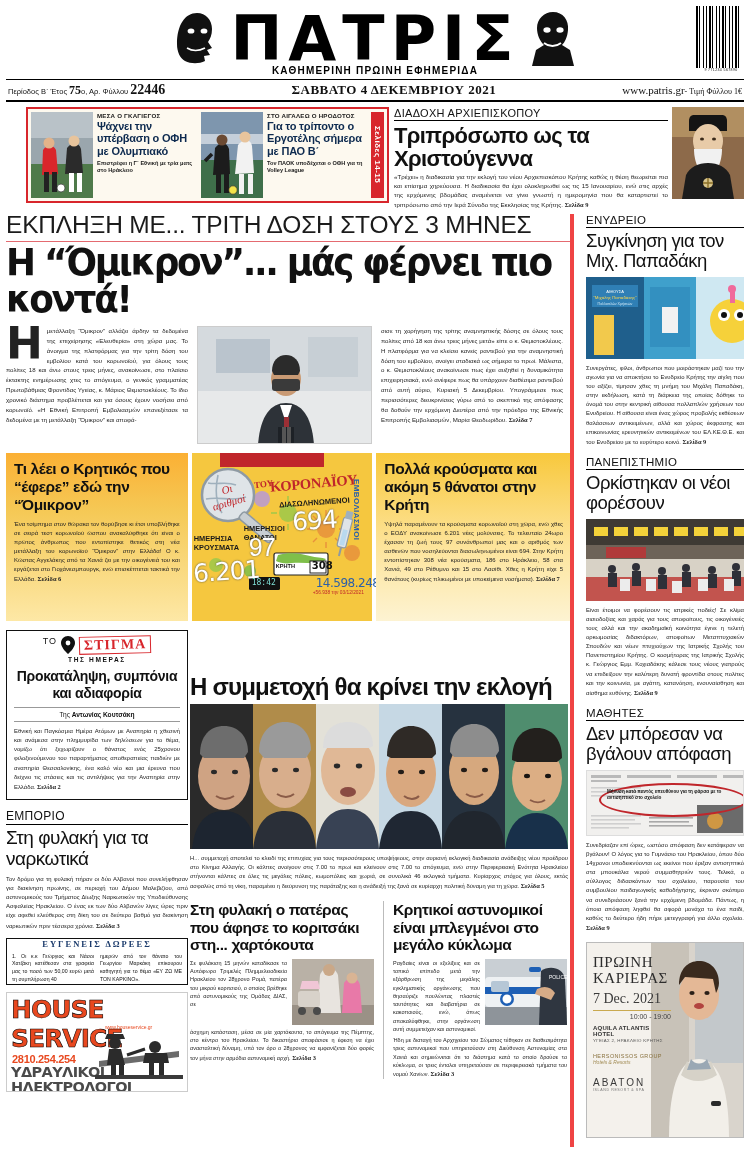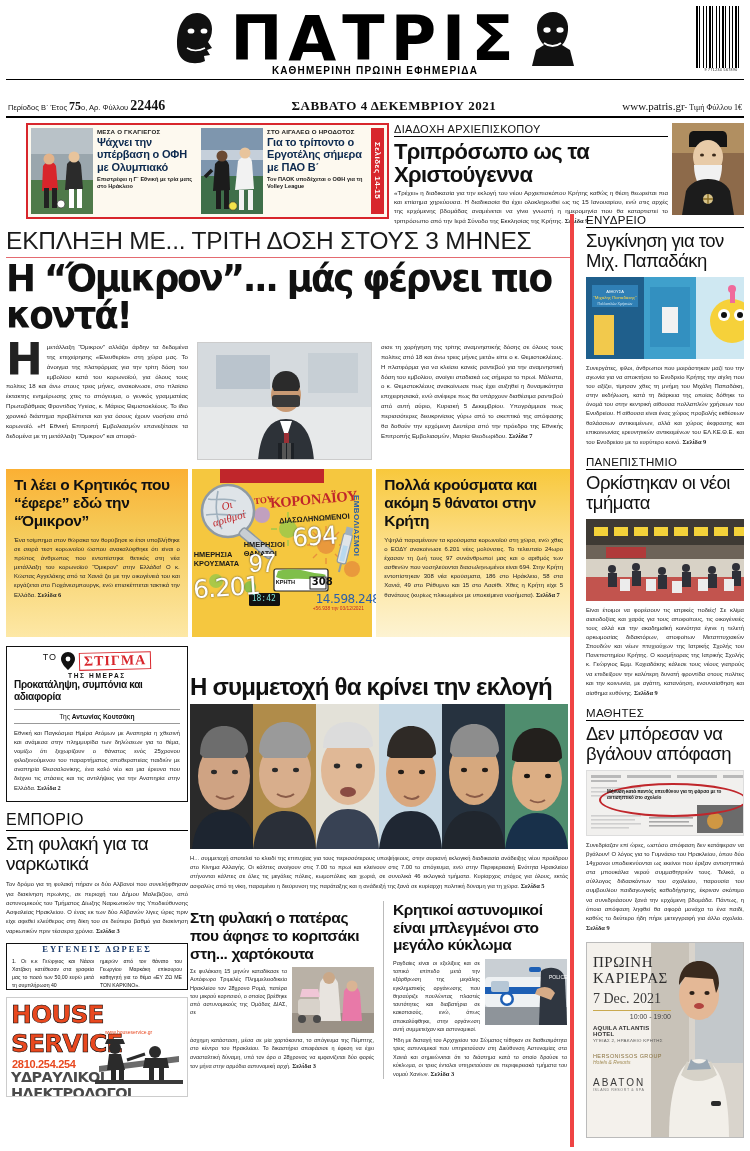--- a/index.html
+++ b/index.html
@@ -21,21 +21,21 @@
   .mast-face.right { right: 168px; }
   .barcode { position: absolute; right: 2px; top: 6px; width: 46px; height: 62px;
     background: repeating-linear-gradient(90deg, #000 0 1.5px, #fff 1.5px 3px, #000 3px 4px, #fff 4px 6.5px); }
   .barcode-txt { position: absolute; right: 0; top: 68px; font-size: 3.5px; width: 46px; text-align: center; letter-spacing: .4px; }
 
   .mast-rule { border-top: 1.5px solid #000; margin: 1px 0 0 0; }
   .mast-info { display: flex; align-items: baseline; justify-content: space-between; padding: 2px 2px 2px 2px; font-size: 8px; }
   .mast-info .issue { font-size: 7.5px; }
   .mast-info .issue b { font-size: 12px; font-family: "Liberation Serif", serif; }
   .mast-info .issue .num { font-size: 14px; font-family: "Liberation Serif", serif; font-weight: bold; }
-  .mast-info .date { font-family: "Liberation Serif", serif; font-weight: bold; font-size: 13px; letter-spacing: .5px; margin-top: 16px; }
+  .mast-info .date { font-family: "Liberation Serif", serif; font-weight: bold; font-size: 13px; letter-spacing: .5px; }
   .mast-info .site { font-family: "Liberation Serif", serif; font-size: 11px; }
   .mast-info .site small { font-size: 8px; }
   .mast-rule2 { border-top: 2.5px solid #000; }
 
   
   .topband { display: flex; gap: 5px; margin-top: 5px; height: 96px; }
   .sports-box { width: 363px; border: 2px solid #d8262c; background: #fdf9ef; display: flex; position: relative; padding: 3px; margin-left: 20px; }
   .sp-item { display: flex; gap: 4px; width: 170px; }
   .sp-photo { width: 62px; height: 86px; border: 0; flex: none; position: relative; overflow: hidden; }
   .sp-txt { flex: 1; overflow: hidden; }
@@ -80,27 +80,27 @@
   .covid .redbar { position: absolute; left: 28px; top: 0; width: 104px; height: 96px; background: #c0262b; }
   .covid .inner { position: absolute; inset: 14px 4px 22px 2px; background: #f5c73f; }
 
   
   .stigma { width: 182px; border: 1px solid #111; margin-top: 9px; padding: 5px 7px 7px; }
   .stigma-top { display: flex; align-items: flex-start; justify-content: center; gap: 4px; }
   .stigma-to { font-size: 9px; letter-spacing: 1px; }
   .stigma-word { border: 1.6px solid #d8262c; color: #d8262c; font-family: "Liberation Serif", serif; font-weight: bold;
                  font-size: 14px; letter-spacing: 1px; padding: 0 4px; transform: rotate(-1.4deg); }
   .stigma-day { text-align: center; font-size: 6.6px; font-weight: bold; letter-spacing: 1.6px; margin-top: 2px; }
-  .stigma-h { font-size: 10px; line-height: 1.18; letter-spacing: -.3px; }
+  .stigma-h { text-align: center; font-size: 14px; line-height: 1.18; margin-top: 5px; letter-spacing: -.3px; }
   .stigma-by { border-top: 1px solid #999; border-bottom: 1px solid #999; margin-top: 6px; padding: 3px 0; font-size: 6.6px; text-align: center; }
   .stigma-by b { font-weight: bold; }
   .stigma-p { font-size: 5.9px; line-height: 1.55; text-align: justify; margin-top: 5px; color: #222; }
 
   
-  .kicker { font-size: 16px; letter-spacing: .3px; border-bottom: 1px solid #000; padding-bottom: 1px; }
+  .kicker { font-size: 12px; letter-spacing: .3px; border-bottom: 1px solid #000; padding-bottom: 1px; }
   .headline { font-size: 19px; line-height: 1.1; margin-top: 3px; letter-spacing: -.5px; font-weight: normal; }
   .bodytxt { font-size: 5.9px; line-height: 1.55; text-align: justify; color: #222; margin-top: 5px; }
 
   
   .leftcol { width: 182px; }
   .donations { border: 1px solid #111; padding: 0 5px; margin-top: 7px; }
   .don-title { text-align: center; font-family: "Liberation Serif", serif; font-weight: bold; font-size: 8.5px; letter-spacing: 2px; color: #1a3a6b; }
   .don-cols { display: flex; gap: 6px; margin-top: 4px; }
   .don-cols div { flex: 1; font-size: 5.2px; line-height: 1.5; text-align: justify; }
 
@@ -111,21 +111,21 @@
   .hs-site { position: absolute; left: 98px; top: 31px; font-size: 5px; color: #e8481f; }
   .hs-list { font-family: "DejaVu Sans", sans-serif; font-weight: bold; font-size: 14.5px; color: #4a4a4a; line-height: 1.06; padding-left: 4px; letter-spacing: -.6px; }
 
   
   .center-wrap { position: absolute; left: 190px; top: 675px; width: 378px; }
   .elect-h { font-size: 24px; letter-spacing: -.8px; line-height: 1; }
   .faces { display: flex; margin-top: 5px; height: 145px; }
   .faces > div { flex: 1; position: relative; overflow: hidden; }
   .elect-p { font-size: 5.8px; line-height: 1.55; text-align: justify; margin-top: 5px; color: #222; }
 
-  .two-cols { display: flex; gap: 9px; margin-top: 10px; align-items: center; }
+  .two-cols { display: flex; gap: 9px; margin-top: 10px; }
   .two-cols > section { width: 184px; }
   .two-cols .sep { border-left: 1px solid #bbb; }
   .sub-h { font-size: 15.5px; line-height: 1.14; letter-spacing: -.4px; }
   .mini { display: flex; gap: 5px; margin-top: 5px; }
   .mini .t { flex: 1; font-size: 5.5px; line-height: 1.5; text-align: justify; color: #222; }
   .mini .p { width: 82px; height: 66px; flex: none; position: relative; overflow: hidden; }
   .after { font-size: 5.5px; line-height: 1.5; text-align: justify; color: #222; margin-top: 3px; }
 
   
   .rail { position: absolute; right: 6px; top: 214px; width: 174px; border-left: 4px solid #ef4444; padding-left: 12px; }
@@ -578,21 +578,21 @@
           <rect x="144" y="14" width="5" height="12" fill="#f06a9b"></rect>
           <circle cx="146" cy="12" r="4" fill="#f06a9b"></circle>
         </svg>
       </div>
       <p class="bodytxt"><span>Συνεργάτες, φίλοι, άνθρωποι που μοιράστηκαν μαζί του την αγωνία για να αποκτήσει το Ενυδρείο Κρήτης την αίγλη που του αξίζει, τίμησαν χθες τη μνήμη του Μιχάλη Παπαδάκη, στην εκδήλωση, κατά τη διάρκεια της οποίας δόθηκε το όνομά του στην κεντρική αίθουσα πολλαπλών χρήσεων του Ενυδρείου. Η αίθουσα είναι ένας χώρος προβολής εκθέσεων θαλάσσιων αντικειμένων, αλλά και χώρος έκφρασης και επικοινωνίας ερευνητικών αντικειμένων του ΕΛ.ΚΕ.Θ.Ε. και του Ενυδρείου με το ευρύτερο κοινό.</span>
         <b class="page-ref">Σελίδα 9</b></p>
     </section>
 
     <section>
       <div class="kicker">ΠΑΝΕΠΙΣΤΗΜΙΟ</div>
-      <h2 class="headline">Ορκίστηκαν οι νέοι τμήματα</h2>
+      <h2 class="headline">Ορκίστηκαν οι νέοι φορέσουν</h2>
       <div class="photo">
         <svg viewBox="0 0 174 82" width="174" height="82" preserveAspectRatio="none">
           <rect width="174" height="82" fill="#d8d2c6"></rect>
           <rect y="0" width="174" height="26" fill="#3e3a34"></rect>
           <g fill="#f3d23a">
               <rect x="8" y="8" width="14" height="9"></rect>
               <rect x="28" y="8" width="14" height="9"></rect>
               <rect x="48" y="8" width="14" height="9"></rect>
               <rect x="68" y="8" width="14" height="9"></rect>
               <rect x="88" y="8" width="14" height="9"></rect>

